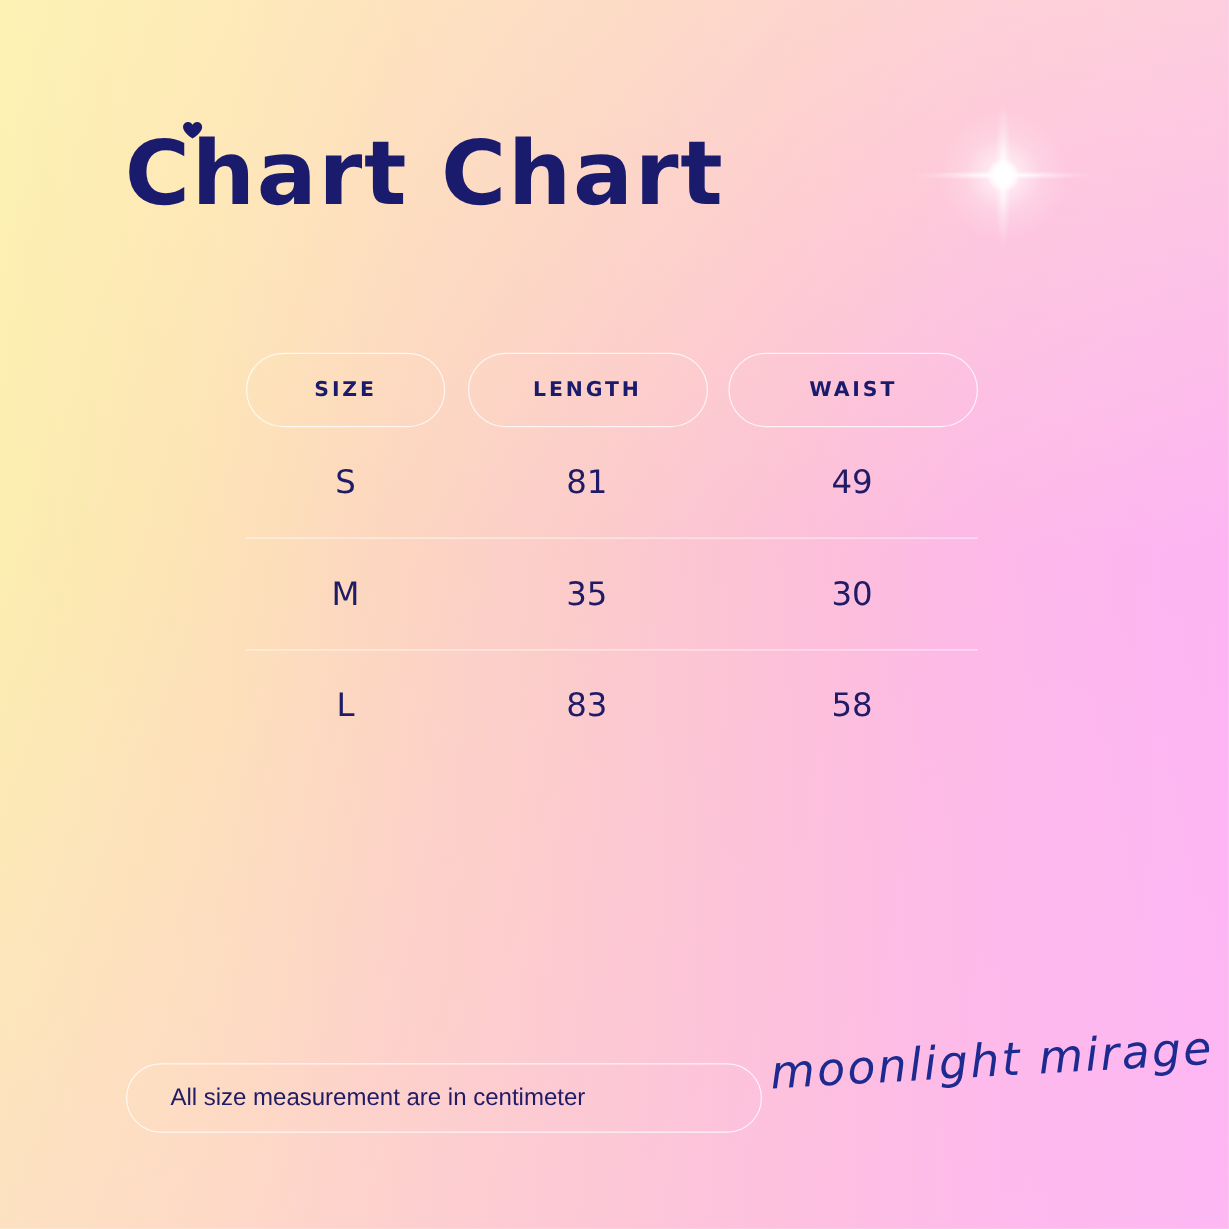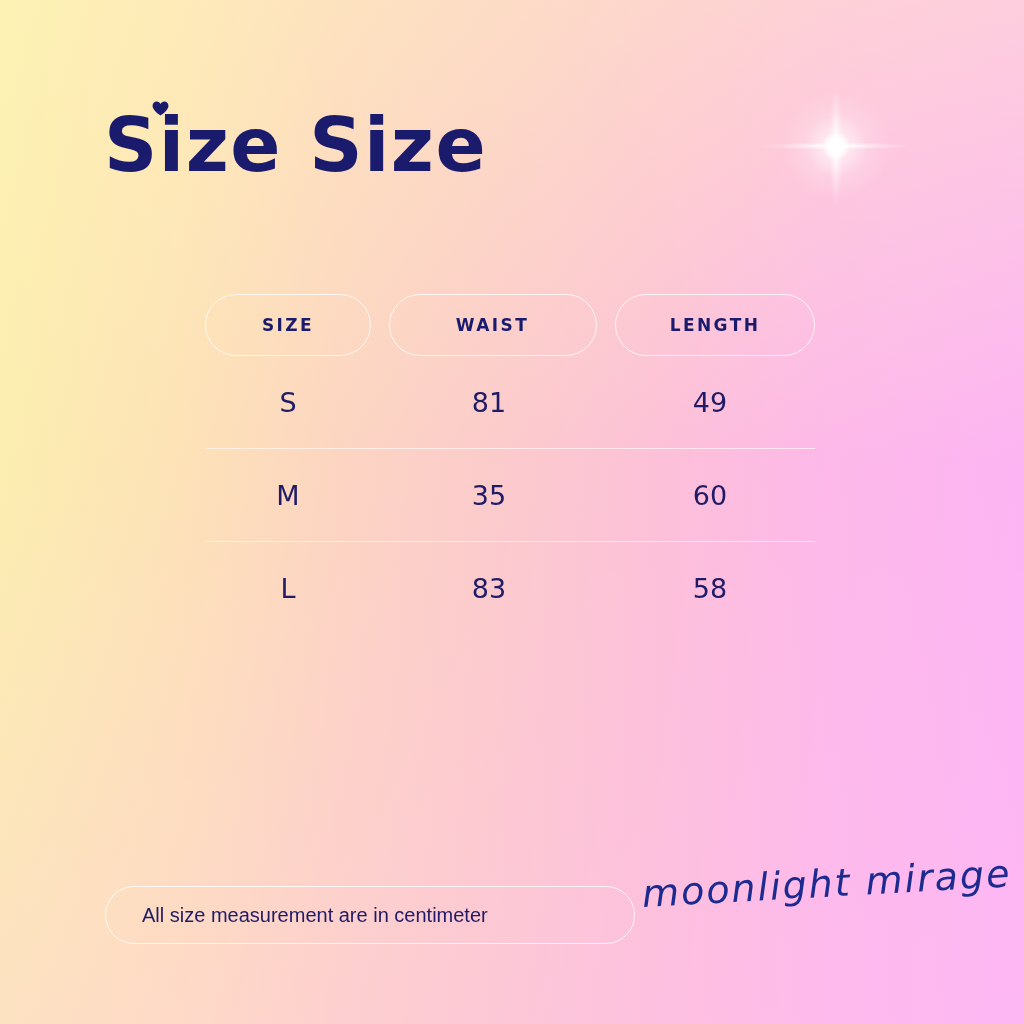--- a/index.html
+++ b/index.html
@@ -192,44 +192,44 @@
 <div id="canvas">
 
   <div id="sparkle">
     <div class="glow"></div>
     <div class="ray-h"></div>
     <div class="ray-v"></div>
     <div class="core"></div>
   </div>
 
   <div id="title">
-    <span>Size Size</span>
+    <span>Chart Chart</span>
     <svg class="heart" viewBox="0 0 32 28">
       <path d="M16 27 C16 27 1 17.5 1 9.2 C1 4.3 4.6 1 8.8 1 C12 1 14.7 2.9 16 5.6 C17.3 2.9 20 1 23.2 1 C27.4 1 31 4.3 31 9.2 C31 17.5 16 27 16 27 Z" fill="#1b1b6e"></path>
     </svg>
   </div>
 
   <div id="table">
 
     <div class="head-row">
       <div class="head-cell hc-size">SIZE</div>
+      <div class="head-cell hc-length">LENGTH</div>
       <div class="head-cell hc-waist">WAIST</div>
-      <div class="head-cell hc-length">LENGTH</div>
     </div>
 
     <div class="body-row">
       <div class="cell c-size">S</div>
       <div class="cell c-length">81</div>
       <div class="cell c-waist">49</div>
     </div>
 
     <div class="body-row">
       <div class="cell c-size">M</div>
       <div class="cell c-length">35</div>
-      <div class="cell c-waist">60</div>
+      <div class="cell c-waist">30</div>
     </div>
 
     <div class="body-row">
       <div class="cell c-size">L</div>
       <div class="cell c-length">83</div>
       <div class="cell c-waist">58</div>
     </div>
 
   </div>
 

